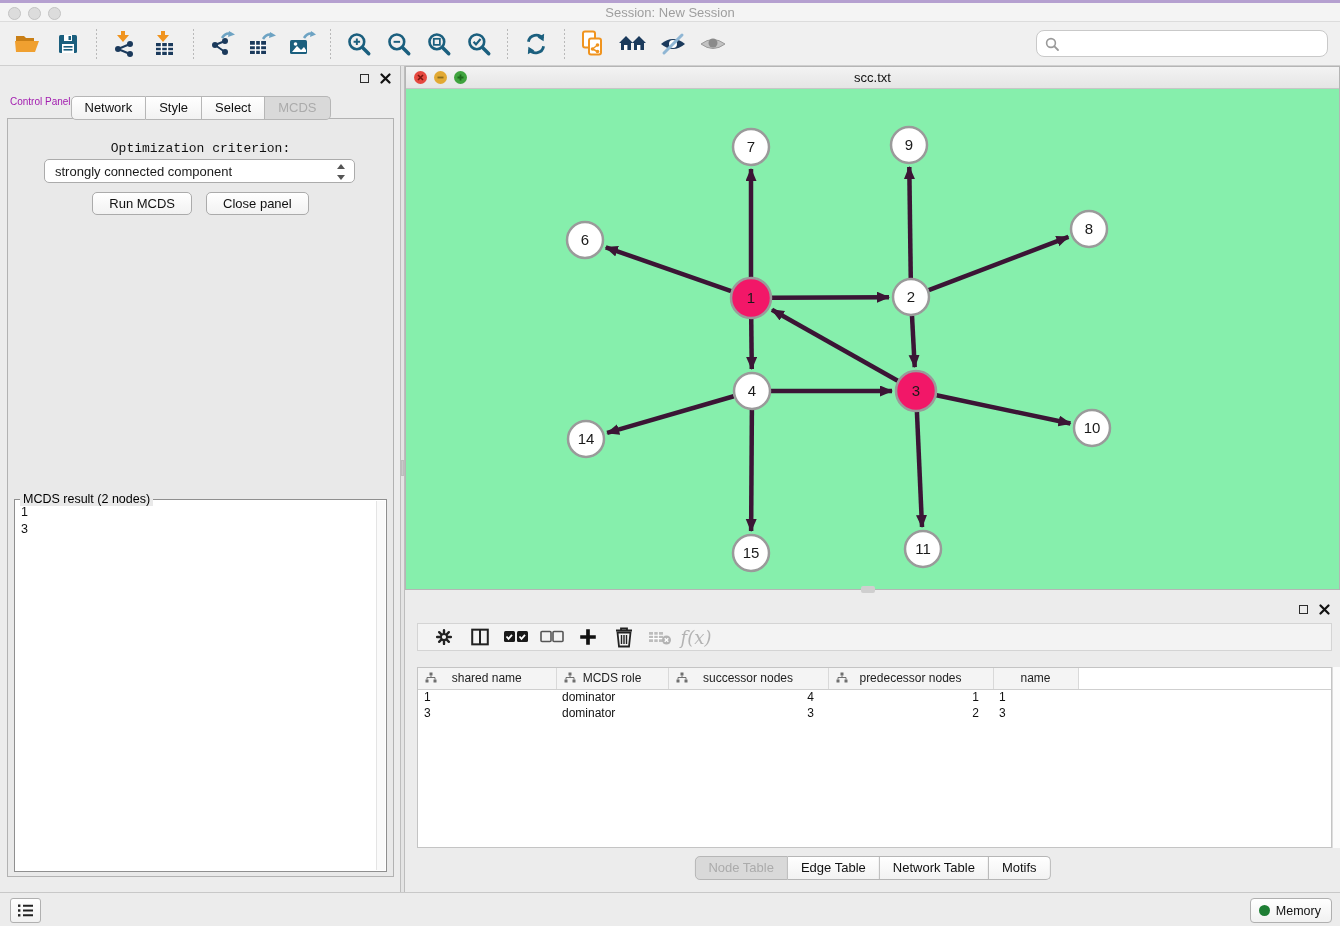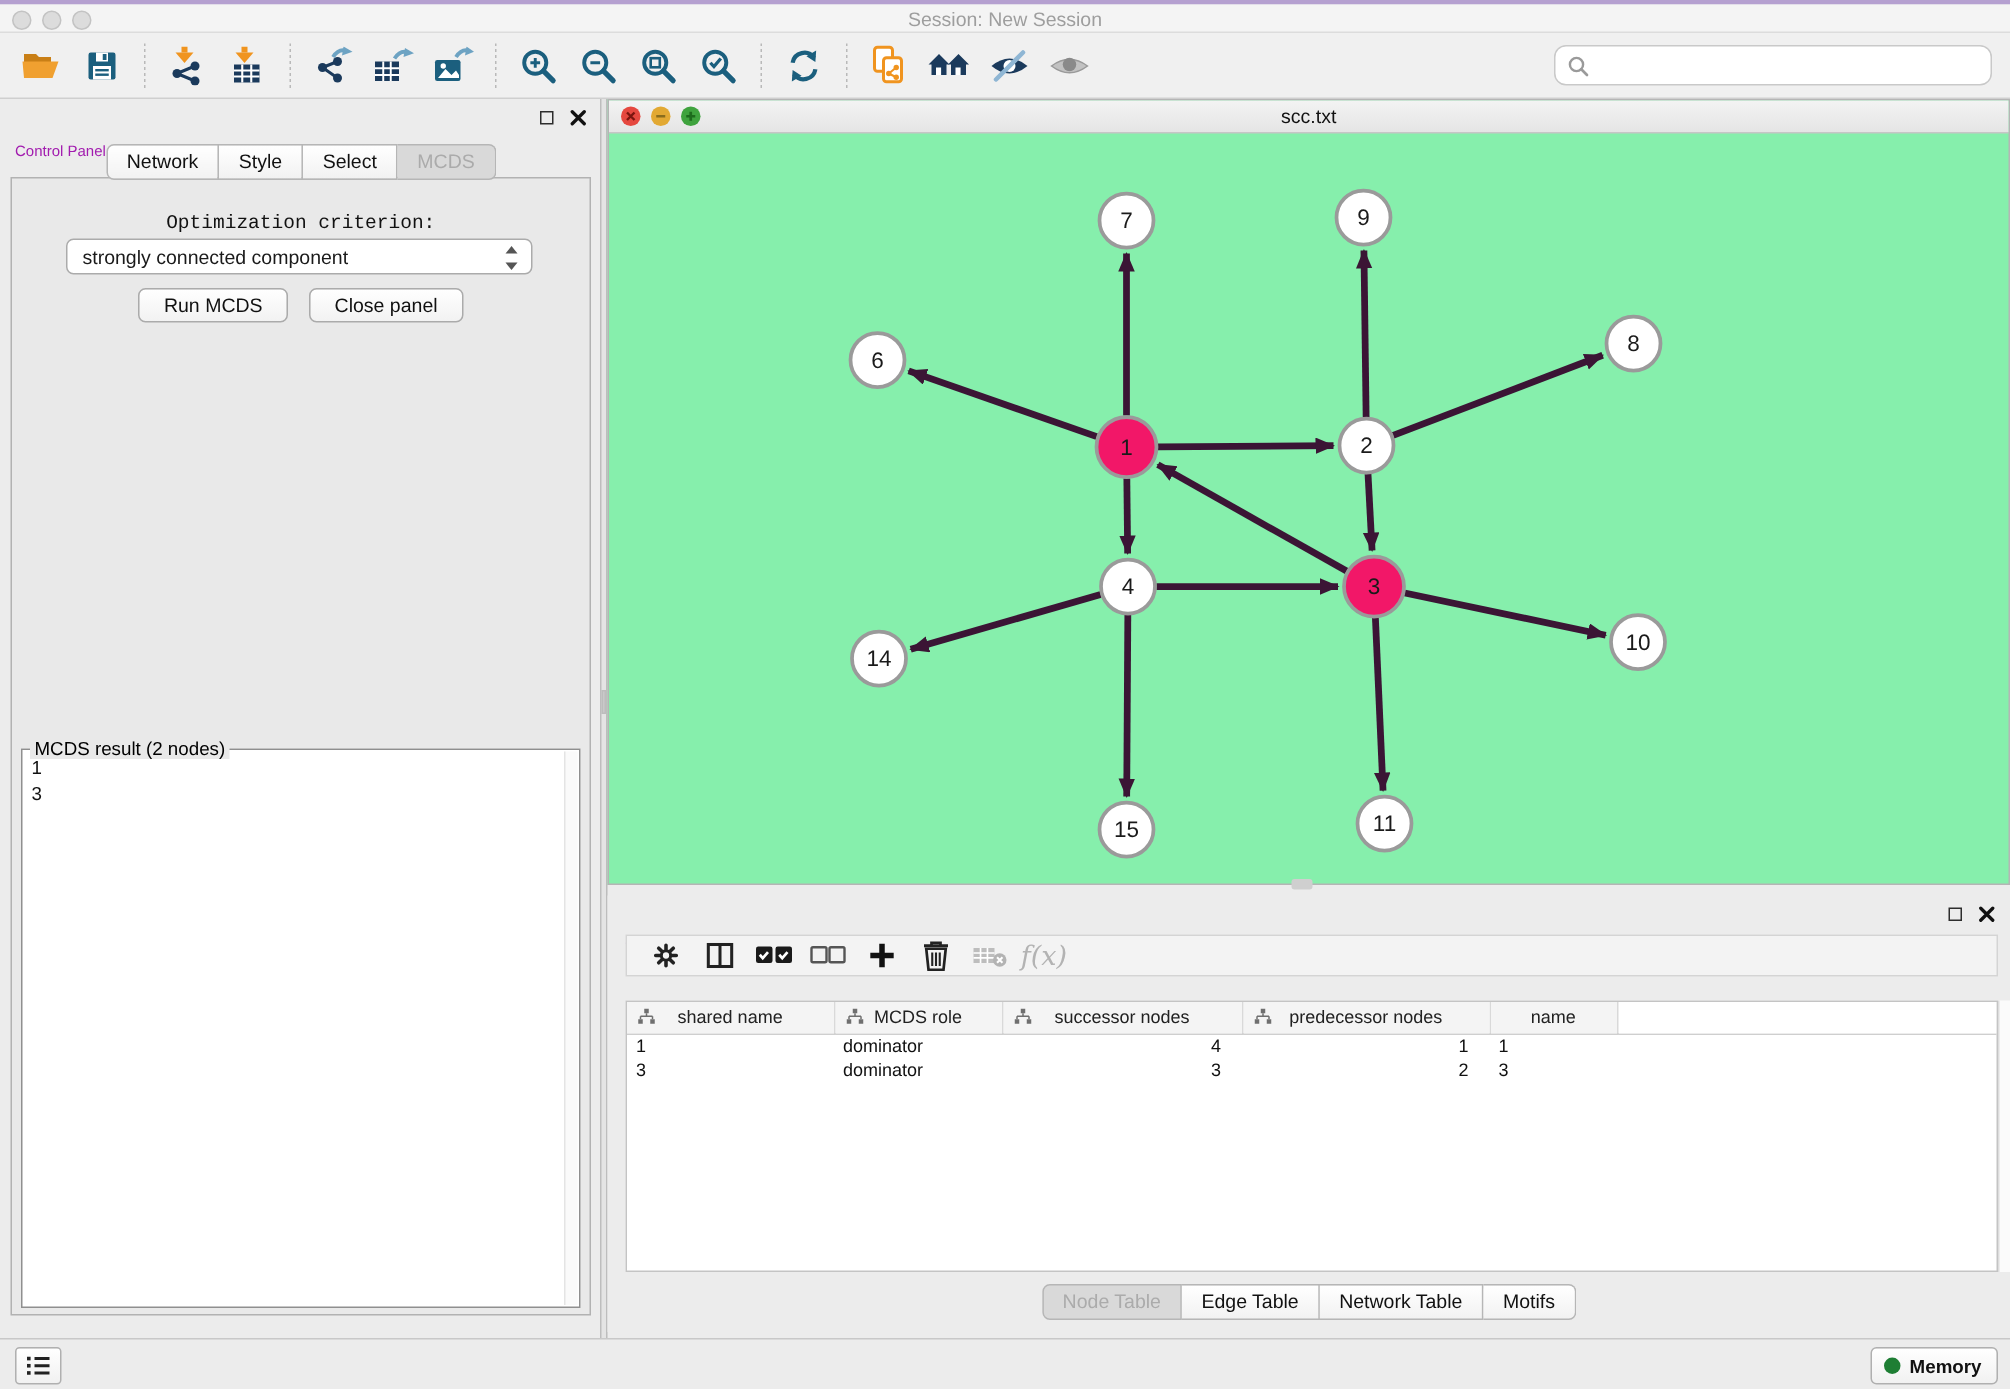--- a/index.html
+++ b/index.html
@@ -68,21 +68,21 @@
   table.datatable th.no-border { border-right:none; background:#fff; border-bottom:1px solid #cfcfcf; }
   table.datatable td { height:16px; padding:0 6px; color:#111; }
   td.al-left { text-align:left; }
   td.al-right { text-align:right; padding-right:14px !important; }
   .tbl-scroll { position:absolute; right:0; top:70px; bottom:40px; width:8px; background:#fbfbfb; border-left:1px solid #ddd; }
   .tp-tabs { position:absolute; bottom:8px; left:50%; transform:translateX(-50%); }
   .tp-tabs .tab { font-size:13px; }
   
   .statusbar { position:absolute; left:0; right:0; bottom:0; height:34px; background:#ececec; border-top:1px solid #c8c8c8; }
   .sb-left-btn { position:absolute; left:10px; top:5px; width:31px; height:25px; background:linear-gradient(#fff,#f1f1f1); border:1px solid #b0b0b0; border-radius:3px; display:flex; align-items:center; justify-content:center; }
-  .memory-btn { position:absolute; right:8px; top:5px; height:25px; background:linear-gradient(#fff,#f1f1f1); border:1px solid #b0b0b0; border-radius:4px; display:flex; align-items:center; gap:6px; padding:0 10px 0 8px; font-size:12.5px; color:#111;font-weight:bold; }
+  .memory-btn { position:absolute; right:8px; top:5px; height:25px; background:linear-gradient(#fff,#f1f1f1); border:1px solid #b0b0b0; border-radius:4px; display:flex; align-items:center; gap:6px; padding:0 10px 0 8px; font-size:12.5px; color:#111; }
   .mem-dot { width:11px; height:11px; border-radius:50%; background:#1e7e34; }
 </style>
 </head>
 <body>
 
 <div class="purple-strip"></div>
 <div class="titlebar">
   <span class="tl-dot" style="left:8px"></span>
   <span class="tl-dot" style="left:28px"></span>
   <span class="tl-dot" style="left:48px"></span>

